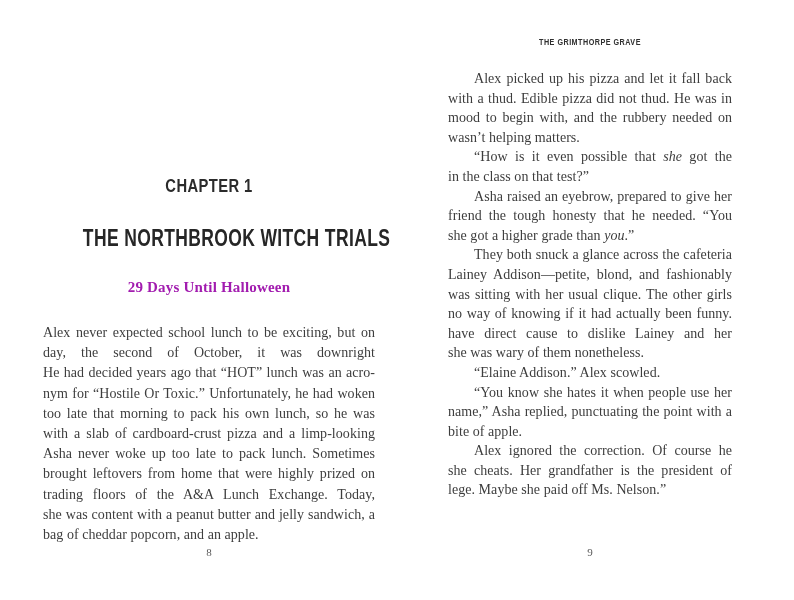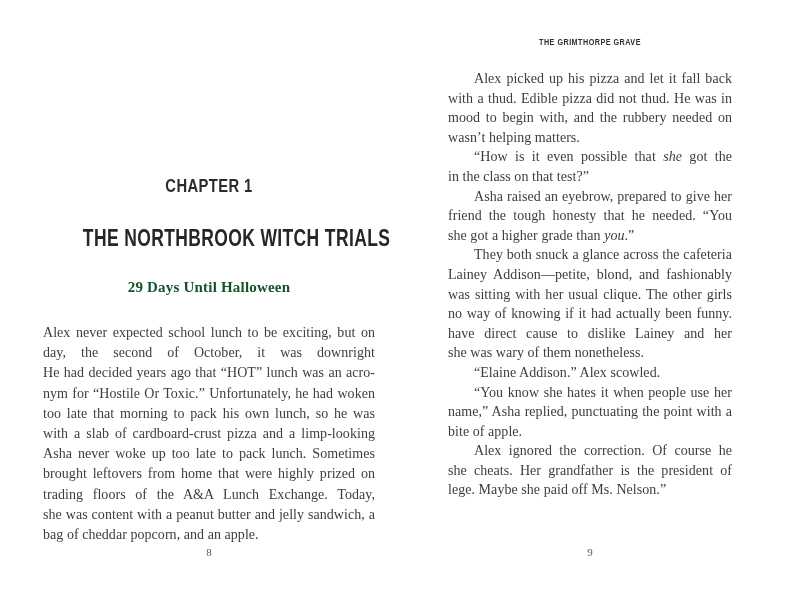--- a/index.html
+++ b/index.html
@@ -28,21 +28,21 @@
     position: absolute; top: 225px; left: 0; width: 100%; margin: 0;
     text-align: center; white-space: nowrap;
     font-family: "Liberation Sans", sans-serif;
     font-weight: 700; font-size: 23px; color: #262626;
     transform: scaleX(0.76); transform-origin: 50% 50%;
     letter-spacing: 0.5px;
   }
   .subheading {
     position: absolute; top: 279px; left: 0; width: 100%;
     text-align: center;
-    font-weight: 700; font-size: 15px; color: #14532d;
+    font-weight: 700; font-size: 15px; color: #a21caf;
     letter-spacing: 0.2px;
   }
 
   .running-head {
     position: absolute; top: 37px; left: 0; width: 100%;
     text-align: center; white-space: nowrap;
     font-family: "Liberation Sans", sans-serif;
     font-weight: 700; font-size: 9px; color: #2f2f2f;
     letter-spacing: 0.6px;
     transform: scaleX(0.8); transform-origin: 50% 50%;

